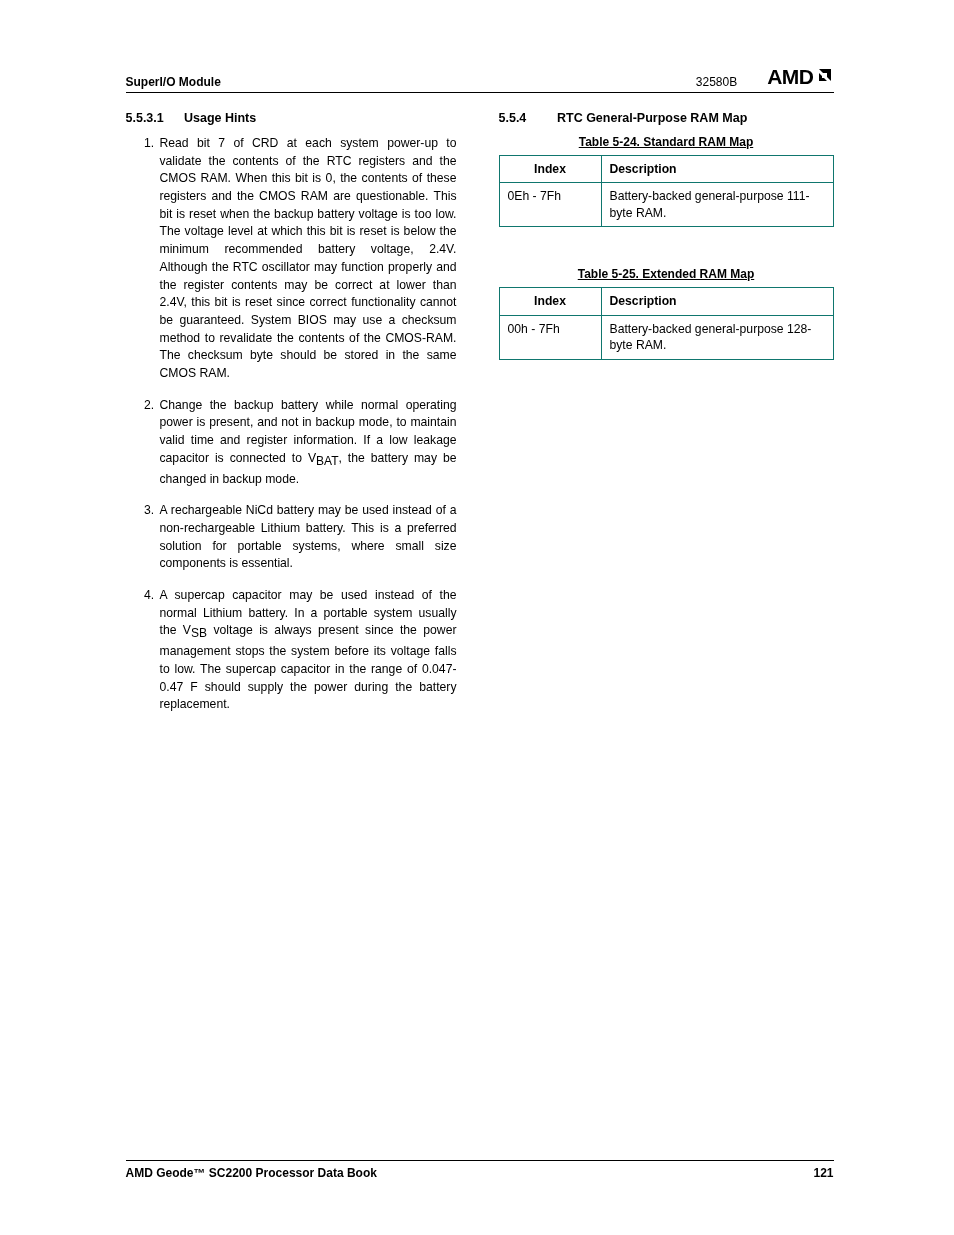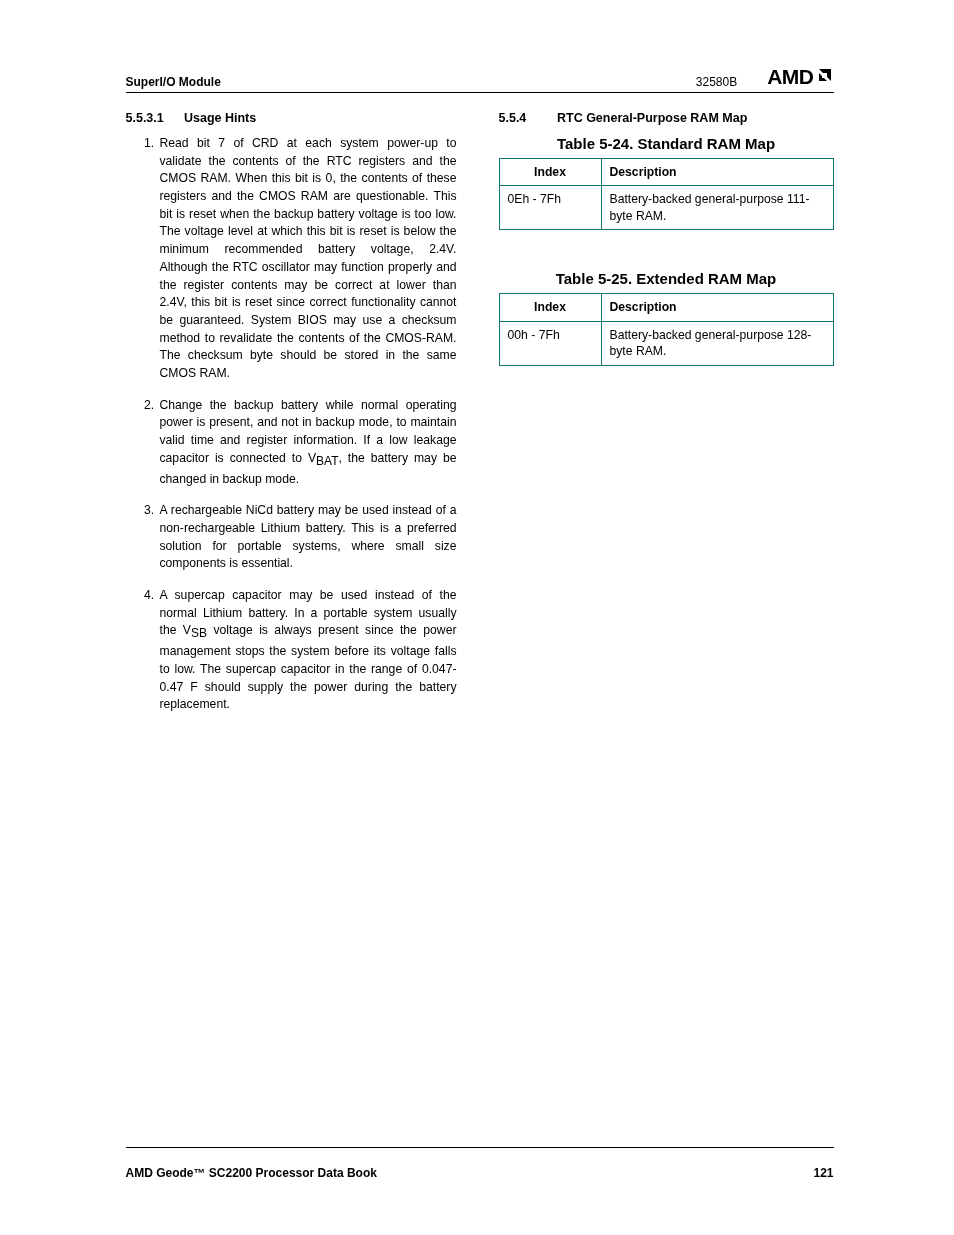--- a/index.html
+++ b/index.html
@@ -75,24 +75,25 @@
   ol.hints li {
     text-align: justify;
     margin-bottom: 14px;
     padding-left: 2px;
   }
   .sub {
     font-size: 12px;
     vertical-align: sub;
   }
   .table-caption {
-    font-size: 15px;
+    font-size: 12px;
     font-weight: bold;
     text-align: center;
     margin: 4px 0 6px 0;
+    text-decoration: underline;
   }
   table.ram {
     border-collapse: collapse;
     width: 100%;
     font-size: 12.2px;
   }
   table.ram th, table.ram td {
     border: 1px solid #0f766e;
     padding: 5px 8px;
     text-align: left;
@@ -108,21 +109,21 @@
   }
   table.ram th.idx {
     text-align: center;
   }
   .footer {
     position: absolute;
     left: 95px;
     right: 90px;
     bottom: 55px;
     border-top: 1.5px solid #000;
-    padding-top: 18px;
+    padding-top: 5px;
     display: flex;
     justify-content: space-between;
     font-size: 12px;
     font-weight: bold;
   }
 </style>
 </head>
 <body>
 
 <div class="page">

